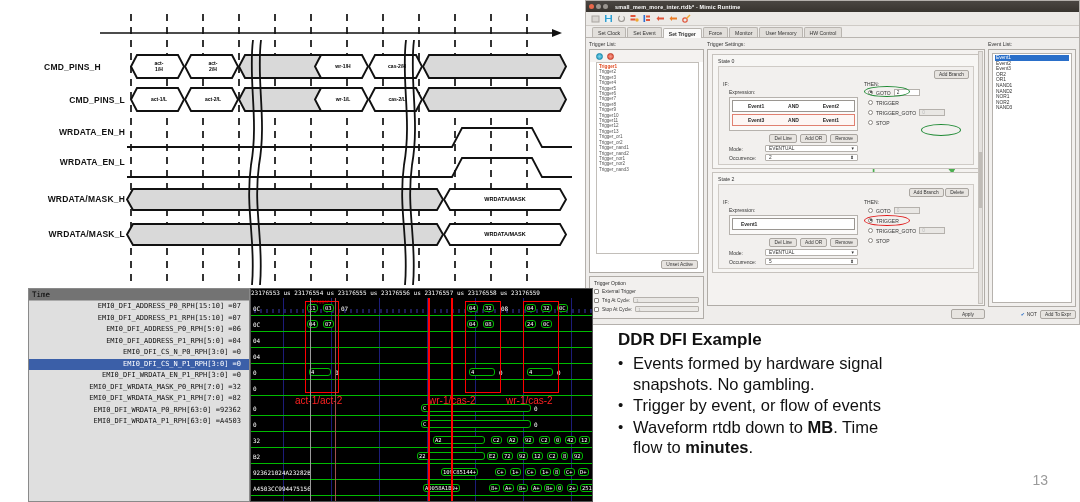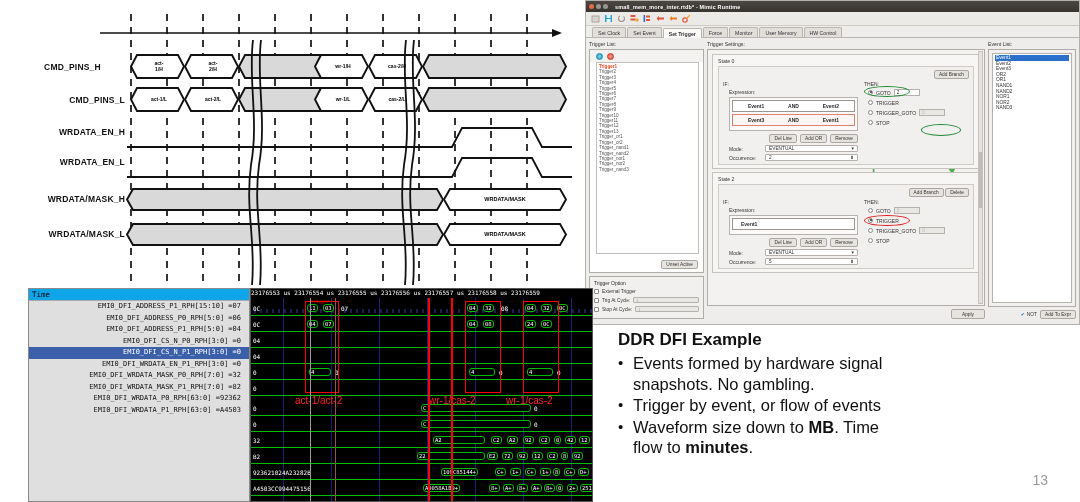--- a/index.html
+++ b/index.html
@@ -96,21 +96,21 @@
   .chkrow { display:flex; align-items:center; gap:2px; font-size:4.8px; color:#333; }
 
   .ellipse { position:absolute; border:1.4px solid #1f8a34; border-radius:50%; }
   .ellipse.red { border-color:#e01c1c; }
   #flowsvg { position:absolute; left:0; top:0; width:100%; height:100%; pointer-events:none; }
 
   
   #sigTable { position:absolute; left:28px; top:288px; width:222px; height:214px;
               background:#dfdfdf; border:1px solid #8a8a8a;
               font-family:"DejaVu Sans Mono", monospace; }
-  #sigHead { font-size:7.5px; padding:1px 3px; color:#000; background:#0ea5e9;
+  #sigHead { font-size:7.5px; padding:1px 3px; color:#000; background:#737373;
              border-bottom:1px solid #aaa; }
   .sigrow { font-size:7px; line-height:11.5px; text-align:right; padding-right:8px;
             color:#111; white-space:nowrap; background:#dfdfdf; }
   .sigrow.sel { background:#3b5fa8; color:#fff; }
   .sigrow.blank { color:transparent; }
 
   
   #wave { position:absolute; left:250px; top:288px; width:343px; height:214px;
           background:#000; border:1px solid #555; overflow:hidden;
           font-family:"DejaVu Sans Mono", monospace; }
@@ -538,20 +538,21 @@
             <span>NOT</span>
           </span>
           <span class="minibtn">Add To Expr</span>
         </div>
       </div>
     </div>
   </div>
 
   <div id="sigTable">
     <div id="sigHead">Time</div>
+    <div class="sigrow">EMI0_DFI_ADDRESS_P0_RPH[15:10] =07</div>
     <div class="sigrow">EMI0_DFI_ADDRESS_P1_RPH[15:10] =07</div>
     <div class="sigrow">EMI0_DFI_ADDRESS_P0_RPH[5:0] =06</div>
     <div class="sigrow">EMI0_DFI_ADDRESS_P1_RPH[5:0] =04</div>
     <div class="sigrow">EMI0_DFI_CS_N_P0_RPH[3:0] =0</div>
     <div class="sigrow sel">EMI0_DFI_CS_N_P1_RPH[3:0] =0</div>
     <div class="sigrow blank"></div>
     <div class="sigrow">EMI0_DFI_WRDATA_EN_P1_RPH[3:0] =0</div>
     <div class="sigrow">EMI0_DFI_WRDATA_MASK_P0_RPH[7:0] =32</div>
     <div class="sigrow">EMI0_DFI_WRDATA_MASK_P1_RPH[7:0] =82</div>
     <div class="sigrow">EMI0_DFI_WRDATA_P0_RPH[63:0] =92362</div>
@@ -751,20 +752,20 @@
         <span>snapshots. No gambling.</span>
       </span>
     </div>
     <div class="bullet">
       <span class="bdot">•</span>
       <span class="btext">Trigger by event, or flow of events</span>
     </div>
     <div class="bullet">
       <span class="bdot">•</span>
       <span class="btext">
-        <span>Waveform size down to </span><b>MB</b><span>. Time</span><br>
+        <span>Waveform rtdb down to </span><b>MB</b><span>. Time</span><br>
         <span>flow to </span><b>minutes</b><span>.</span>
       </span>
     </div>
     <div id="pageno">13</div>
   </div>
 
 </div>
 
 </body></html>

